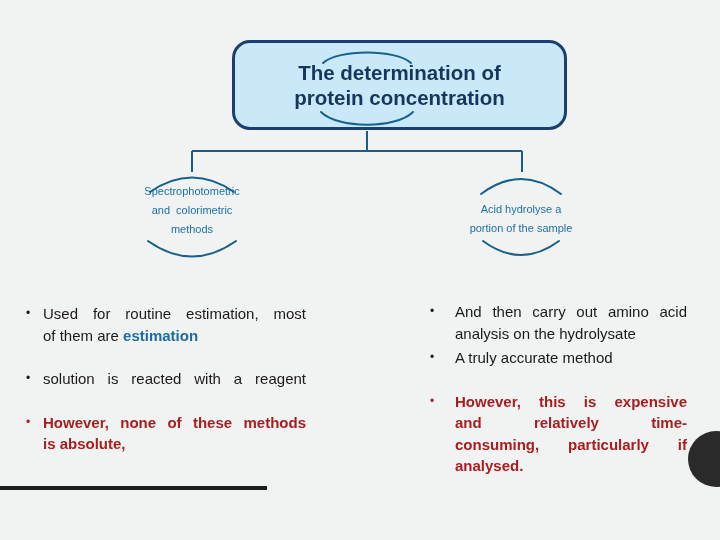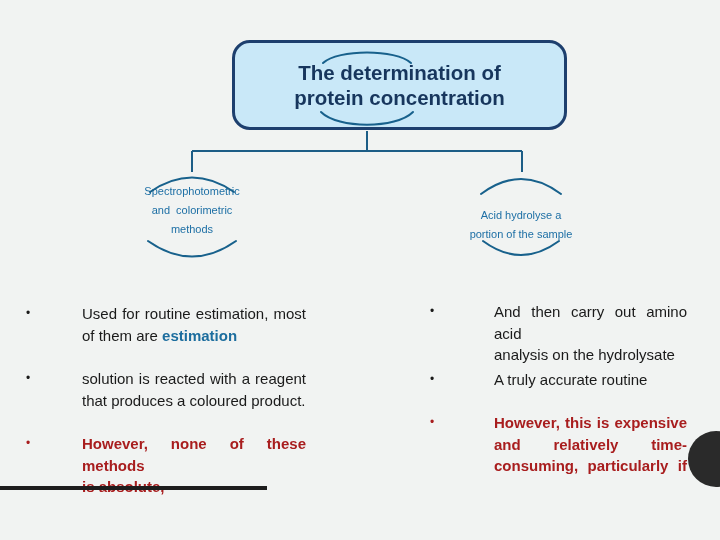--- a/index.html
+++ b/index.html
@@ -11,39 +11,39 @@
     box-sizing:border-box;background:var(--box_fill);border:3px solid var(--box_border);
     border-radius:18px;display:flex;align-items:center;justify-content:center;z-index:1;margin-left:32px;}
   .title-text{font-size:20.5px;font-weight:bold;color:var(--title_text);
     text-align:center;line-height:25px;white-space:pre-wrap;}
 
   
   .node-label{position:absolute;transform:translateX(-50%);z-index:2;
     font-size:11px;font-weight:normal;color:var(--node_text);
     text-align:center;line-height:19px;white-space:pre-wrap;}
   .node-left{left:192px;top:182px;}
-  .node-right{left:521px;top:206px;}
+  .node-right{left:521px;top:200px;}
 
   
   svg.decor{position:absolute;left:0;top:0;z-index:3;pointer-events:none;}
   .arc{stroke:var(--arc);stroke-width:2;fill:none;stroke-linecap:round;}
   .conn{stroke:var(--connector);stroke-width:2;fill:none;}
   .strike{stroke:var(--strike);stroke-width:4;fill:none;}
 
   
   ul.bullets{position:absolute;margin:0;padding:0;list-style:none;z-index:2;font-size:15px;}
   .col-left{left:26px;top:303px;width:280px;}
   .col-right{left:430px;top:301px;width:257px;}
   .bullet{display:flex;margin-top:22px;}
   .bullets .bullet:first-child{margin-top:0;}
   .col-right .bullet:nth-child(2){margin-top:3px;}
   .dot{flex:0 0 auto;font-size:12px;line-height:21.5px;}
   .col-left .dot{width:17px;}
   .col-right .dot{width:25px;}
-  .btext{flex:1 1 auto;line-height:21.5px;margin-left:39px;}
+  .btext{flex:1 1 auto;line-height:21.5px;}
   .line{text-align:left;}
   .line.jl{text-align:justify;text-align-last:justify;}
   .bullet.black, .bullet.black .dot{color:var(--body_text);}
   .bullet.red, .bullet.red .dot{color:var(--red);}
   .bullet.red .btext{font-weight:bold;}
   span.accent{color:var(--accent);font-weight:bold;}
 </style>
 </head>
 <body>
 
@@ -83,21 +83,20 @@
         <span class="dot">•</span>
         <div class="btext">
           <div class="line jl"><span>Used for routine estimation, most</span></div>
           <div class="line"><span>of them are </span><span class="accent">estimation</span></div>
         </div>
       </li>
       <li class="bullet black">
         <span class="dot">•</span>
         <div class="btext">
           <div class="line jl"><span>solution is reacted with a reagent</span></div>
-          <div class="line"><span>that produces a coloured product.</span></div>
         </div>
       </li>
       <li class="bullet red">
         <span class="dot">•</span>
         <div class="btext">
           <div class="line jl"><span>However, none of these methods</span></div>
           <div class="line"><span>is absolute,</span></div>
         </div>
       </li>
     </ul>
@@ -105,26 +104,27 @@
       <li class="bullet black">
         <span class="dot">•</span>
         <div class="btext">
           <div class="line jl"><span>And then carry out amino acid</span></div>
           <div class="line"><span>analysis on the hydrolysate</span></div>
         </div>
       </li>
       <li class="bullet black">
         <span class="dot">•</span>
         <div class="btext">
-          <div class="line"><span>A truly accurate routine</span></div>
+          <div class="line"><span>A truly accurate method</span></div>
         </div>
       </li>
       <li class="bullet red">
         <span class="dot">•</span>
         <div class="btext">
           <div class="line jl"><span>However, this is expensive</span></div>
           <div class="line jl"><span>and relatively time-</span></div>
           <div class="line jl"><span>consuming, particularly if</span></div>
+          <div class="line"><span>analysed.</span></div>
         </div>
       </li>
     </ul>
 
 </div>
 
 </body></html>

